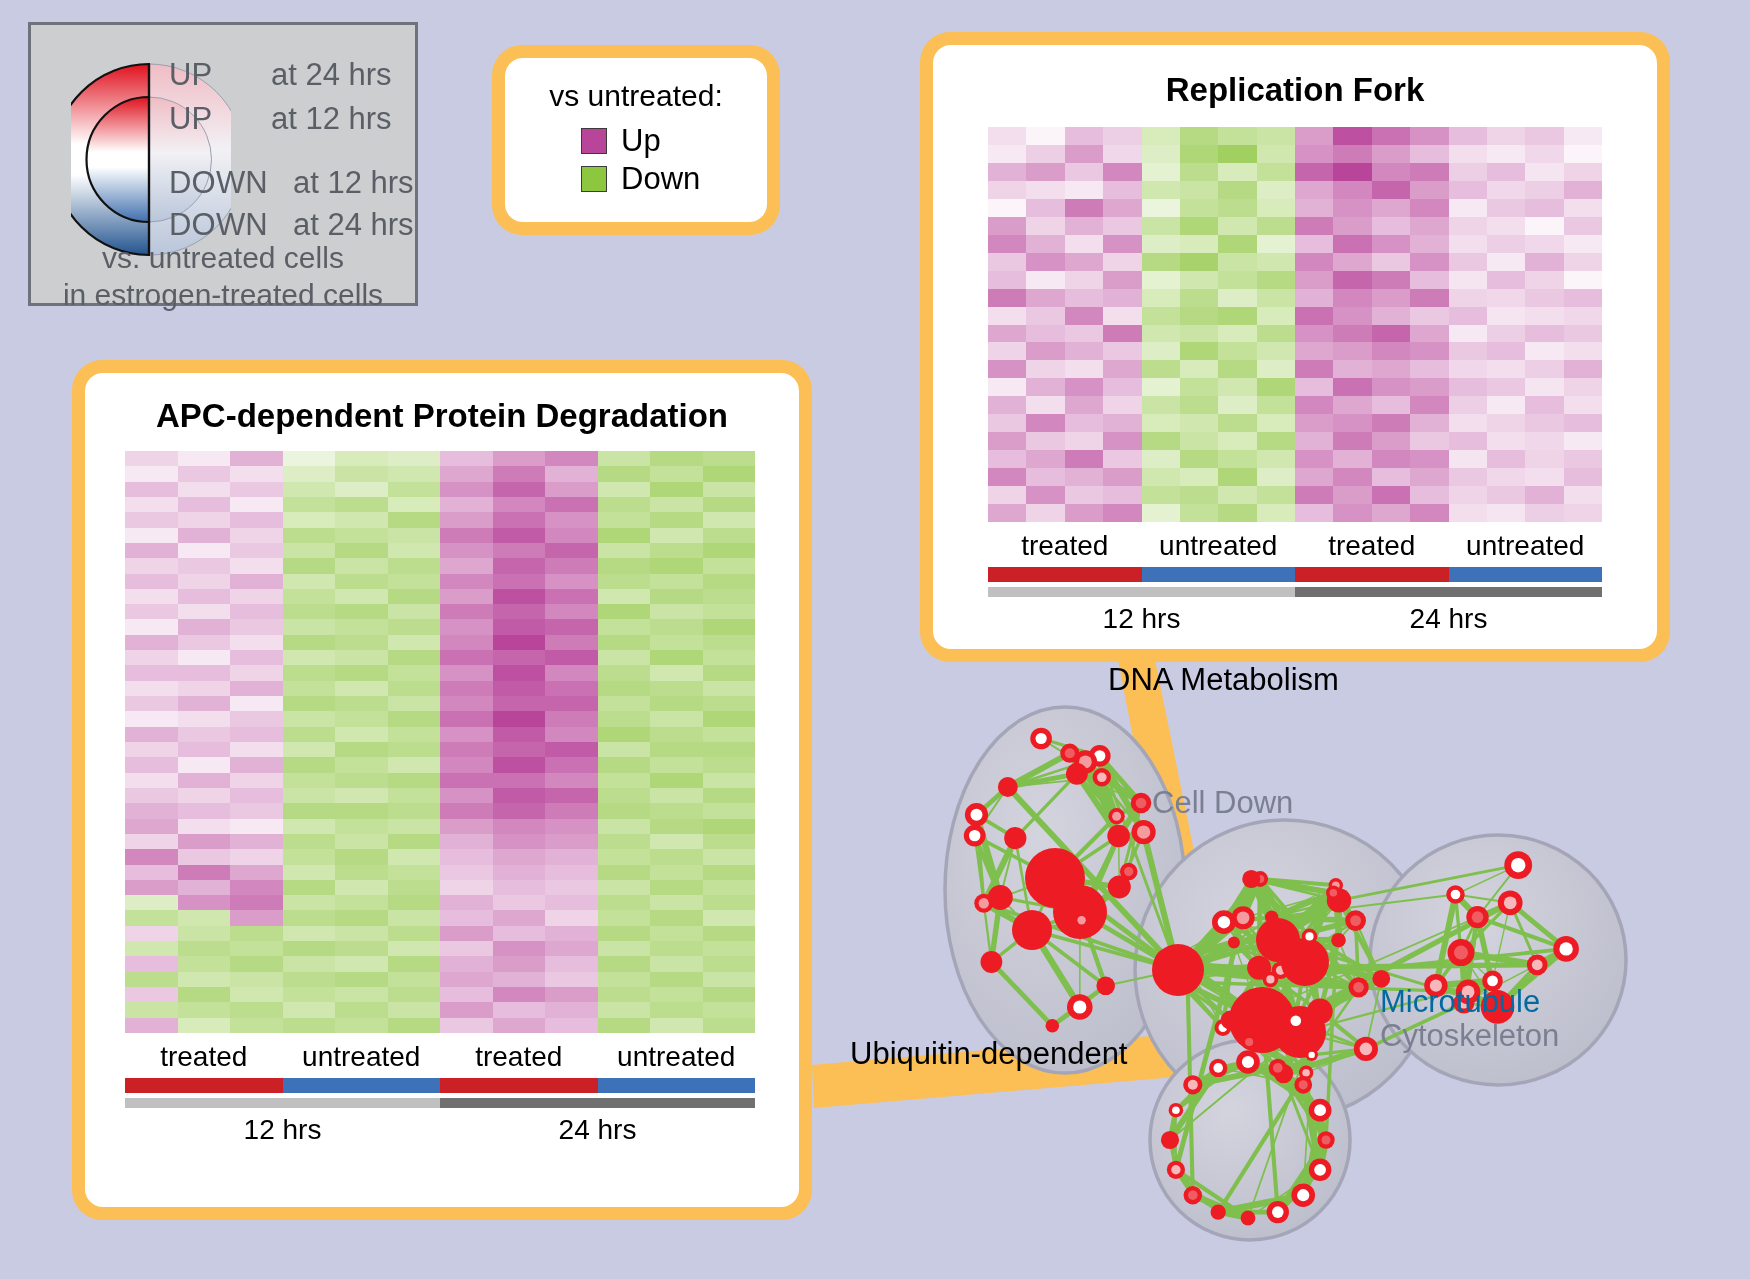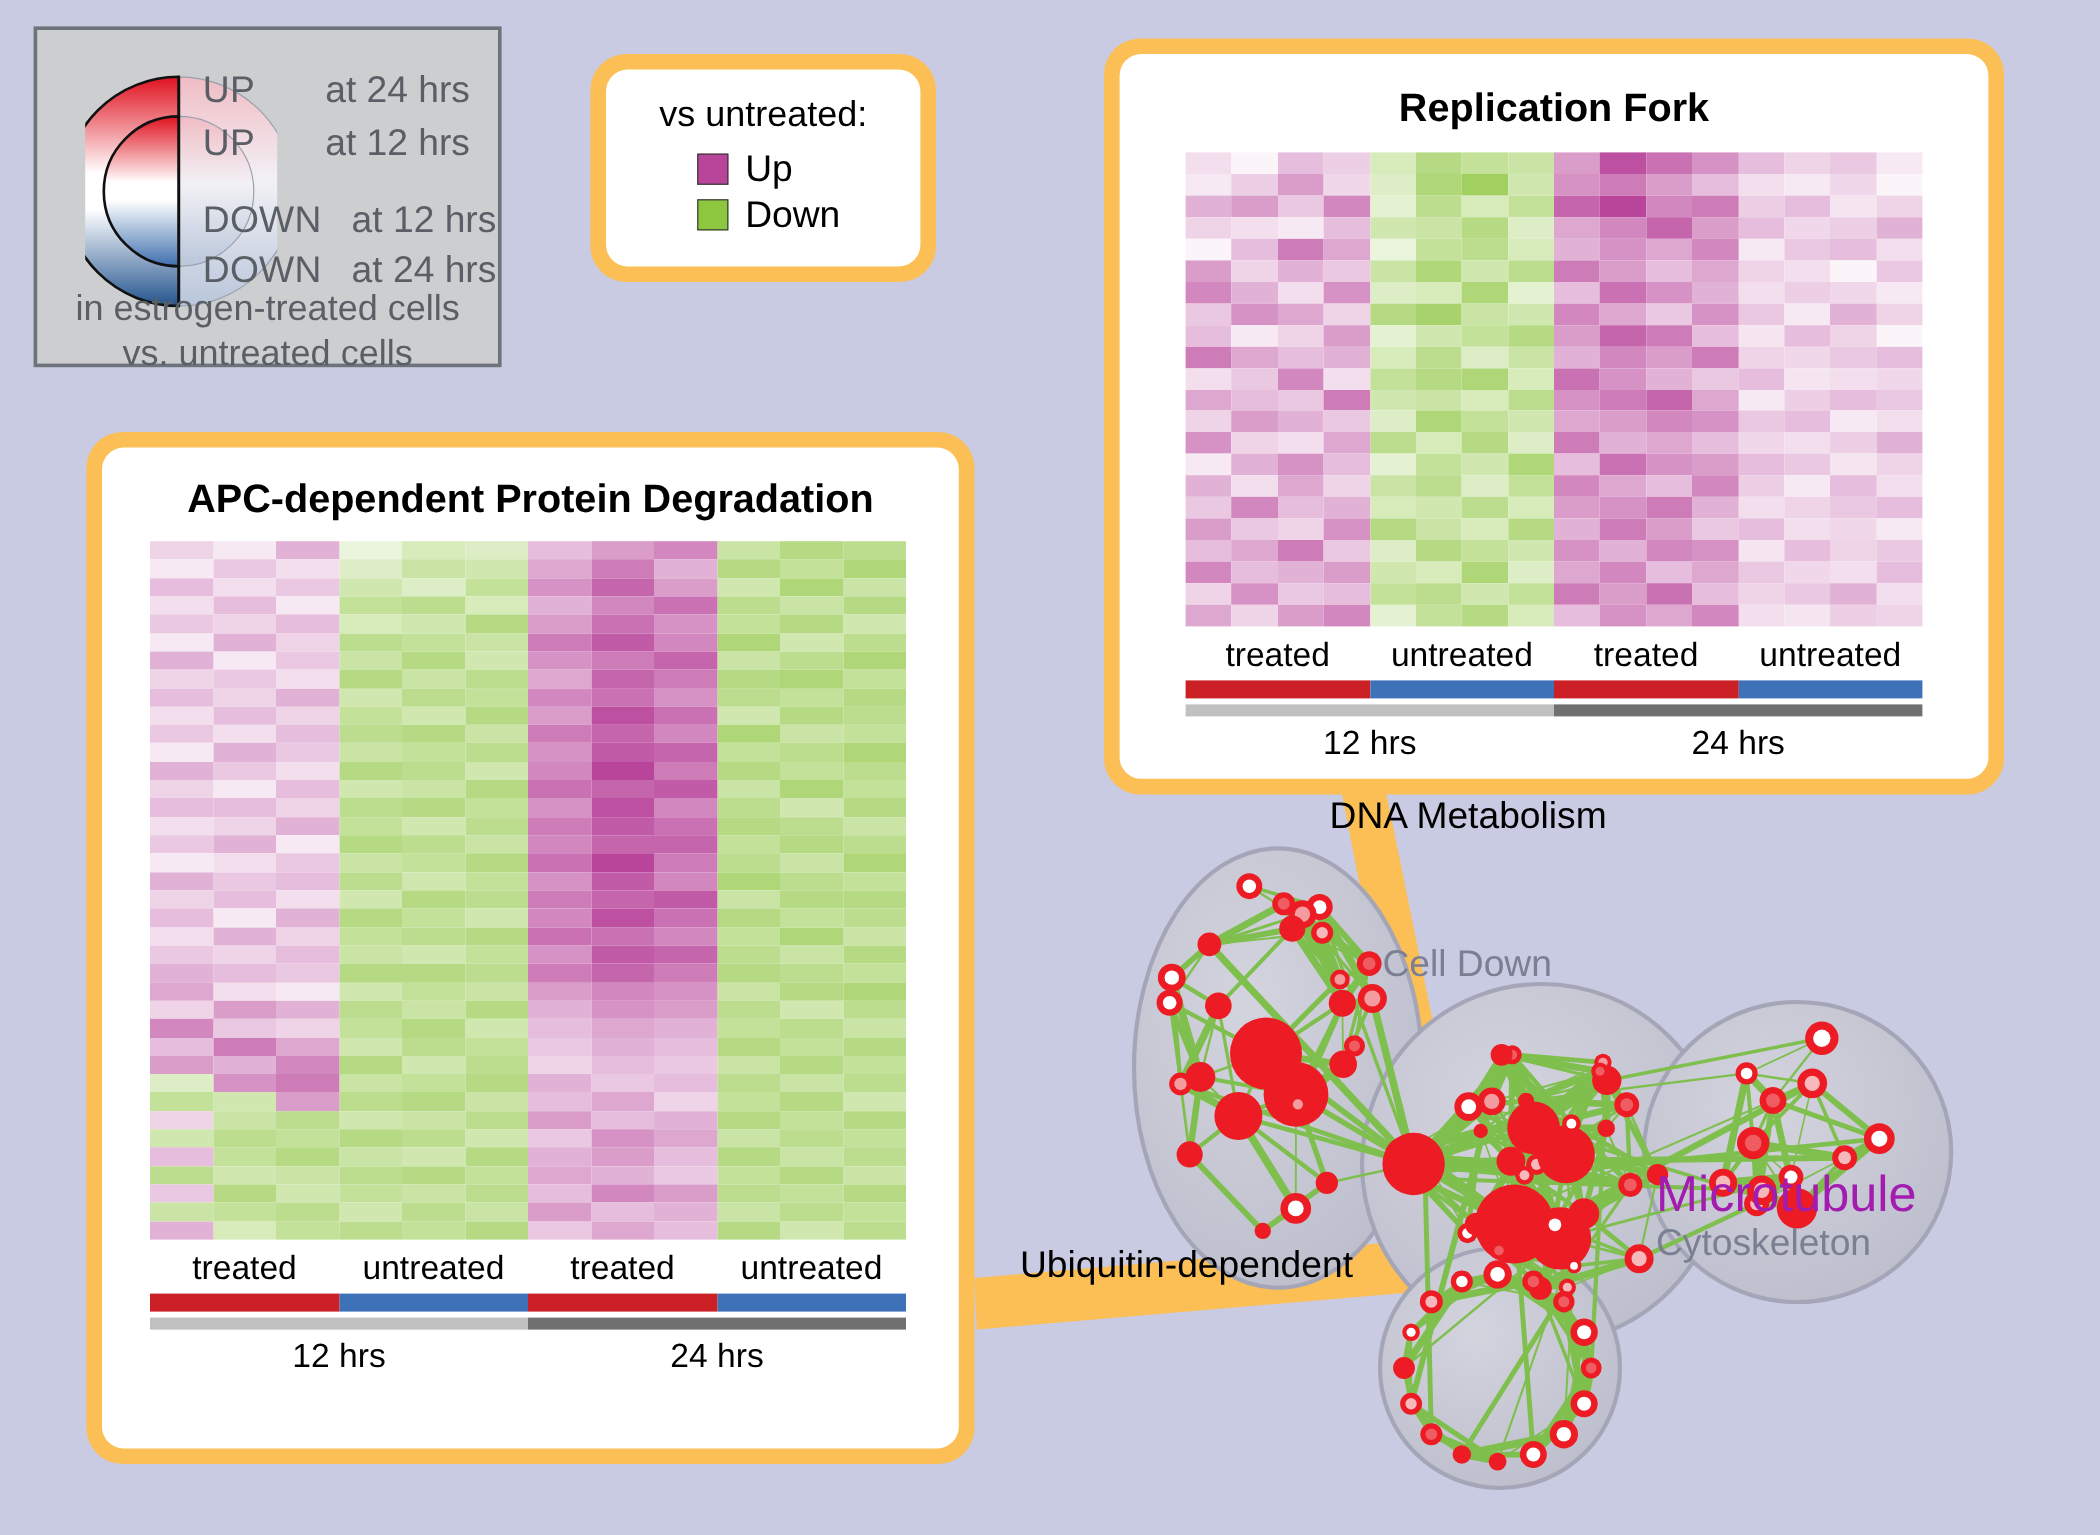--- a/index.html
+++ b/index.html
@@ -131,22 +131,22 @@
   <div class="key-row" style="left:138px;top:76px;">UP</div>
   <div class="key-lbl" style="left:240px;top:76px;">at 12 hrs</div>
 
   <div class="key-row" style="left:138px;top:140px;">DOWN</div>
   <div class="key-lbl" style="left:262px;top:140px;">at 12 hrs</div>
 
   <div class="key-row" style="left:138px;top:182px;">DOWN</div>
   <div class="key-lbl" style="left:262px;top:182px;">at 24 hrs</div>
 
   <div id="key-footer">
+    <div>vs. untreated cells</div>
     <div>in estrogen-treated cells</div>
-    <div>vs. untreated cells</div>
   </div>
 </div>
 
 <div class="abs panel" id="legend-panel">
   <div class="panel-inner">
     <div class="panel-title">
       <div>vs untreated:</div>
     </div>
     <div class="legend-rows">
       <div class="legend-row">
@@ -1579,16 +1579,16 @@
         <circle cx="423.2" cy="444.8" r="8.9" fill="#ed1c24"></circle>
         <circle cx="423.2" cy="444.8" r="4.6" fill="#ef5d62"></circle>
         <circle cx="440.1" cy="470.2" r="11.4" fill="#ed1c24"></circle>
         <circle cx="440.1" cy="470.2" r="5.9" fill="#ffffff"></circle>
         <circle cx="298.0" cy="330.0" r="26.0" fill="#ed1c24"></circle>
       </g>
   </svg>
 
   <div class="cluster-label" style="left:228px;top:22px;font-size:31px;color:#000;">DNA Metabolism</div>
   <div class="cluster-label" style="left:272px;top:145px;font-size:31px;color:#7a7f91;">Cell Down</div>
-  <div class="cluster-label" style="left:500px;top:331px;font-size:42px;color:#a21caf;">Microtubule</div>
+  <div class="cluster-label" style="left:500px;top:344px;font-size:31px;color:#0369a1;">Microtubule</div>
   <div class="cluster-label" style="left:500px;top:378px;font-size:31px;color:#7a7f91;">Cytoskeleton</div>
   <div class="cluster-label" style="left:-30px;top:396px;font-size:31px;color:#000;">Ubiquitin-dependent</div>
 </div>
 
 </body></html>

